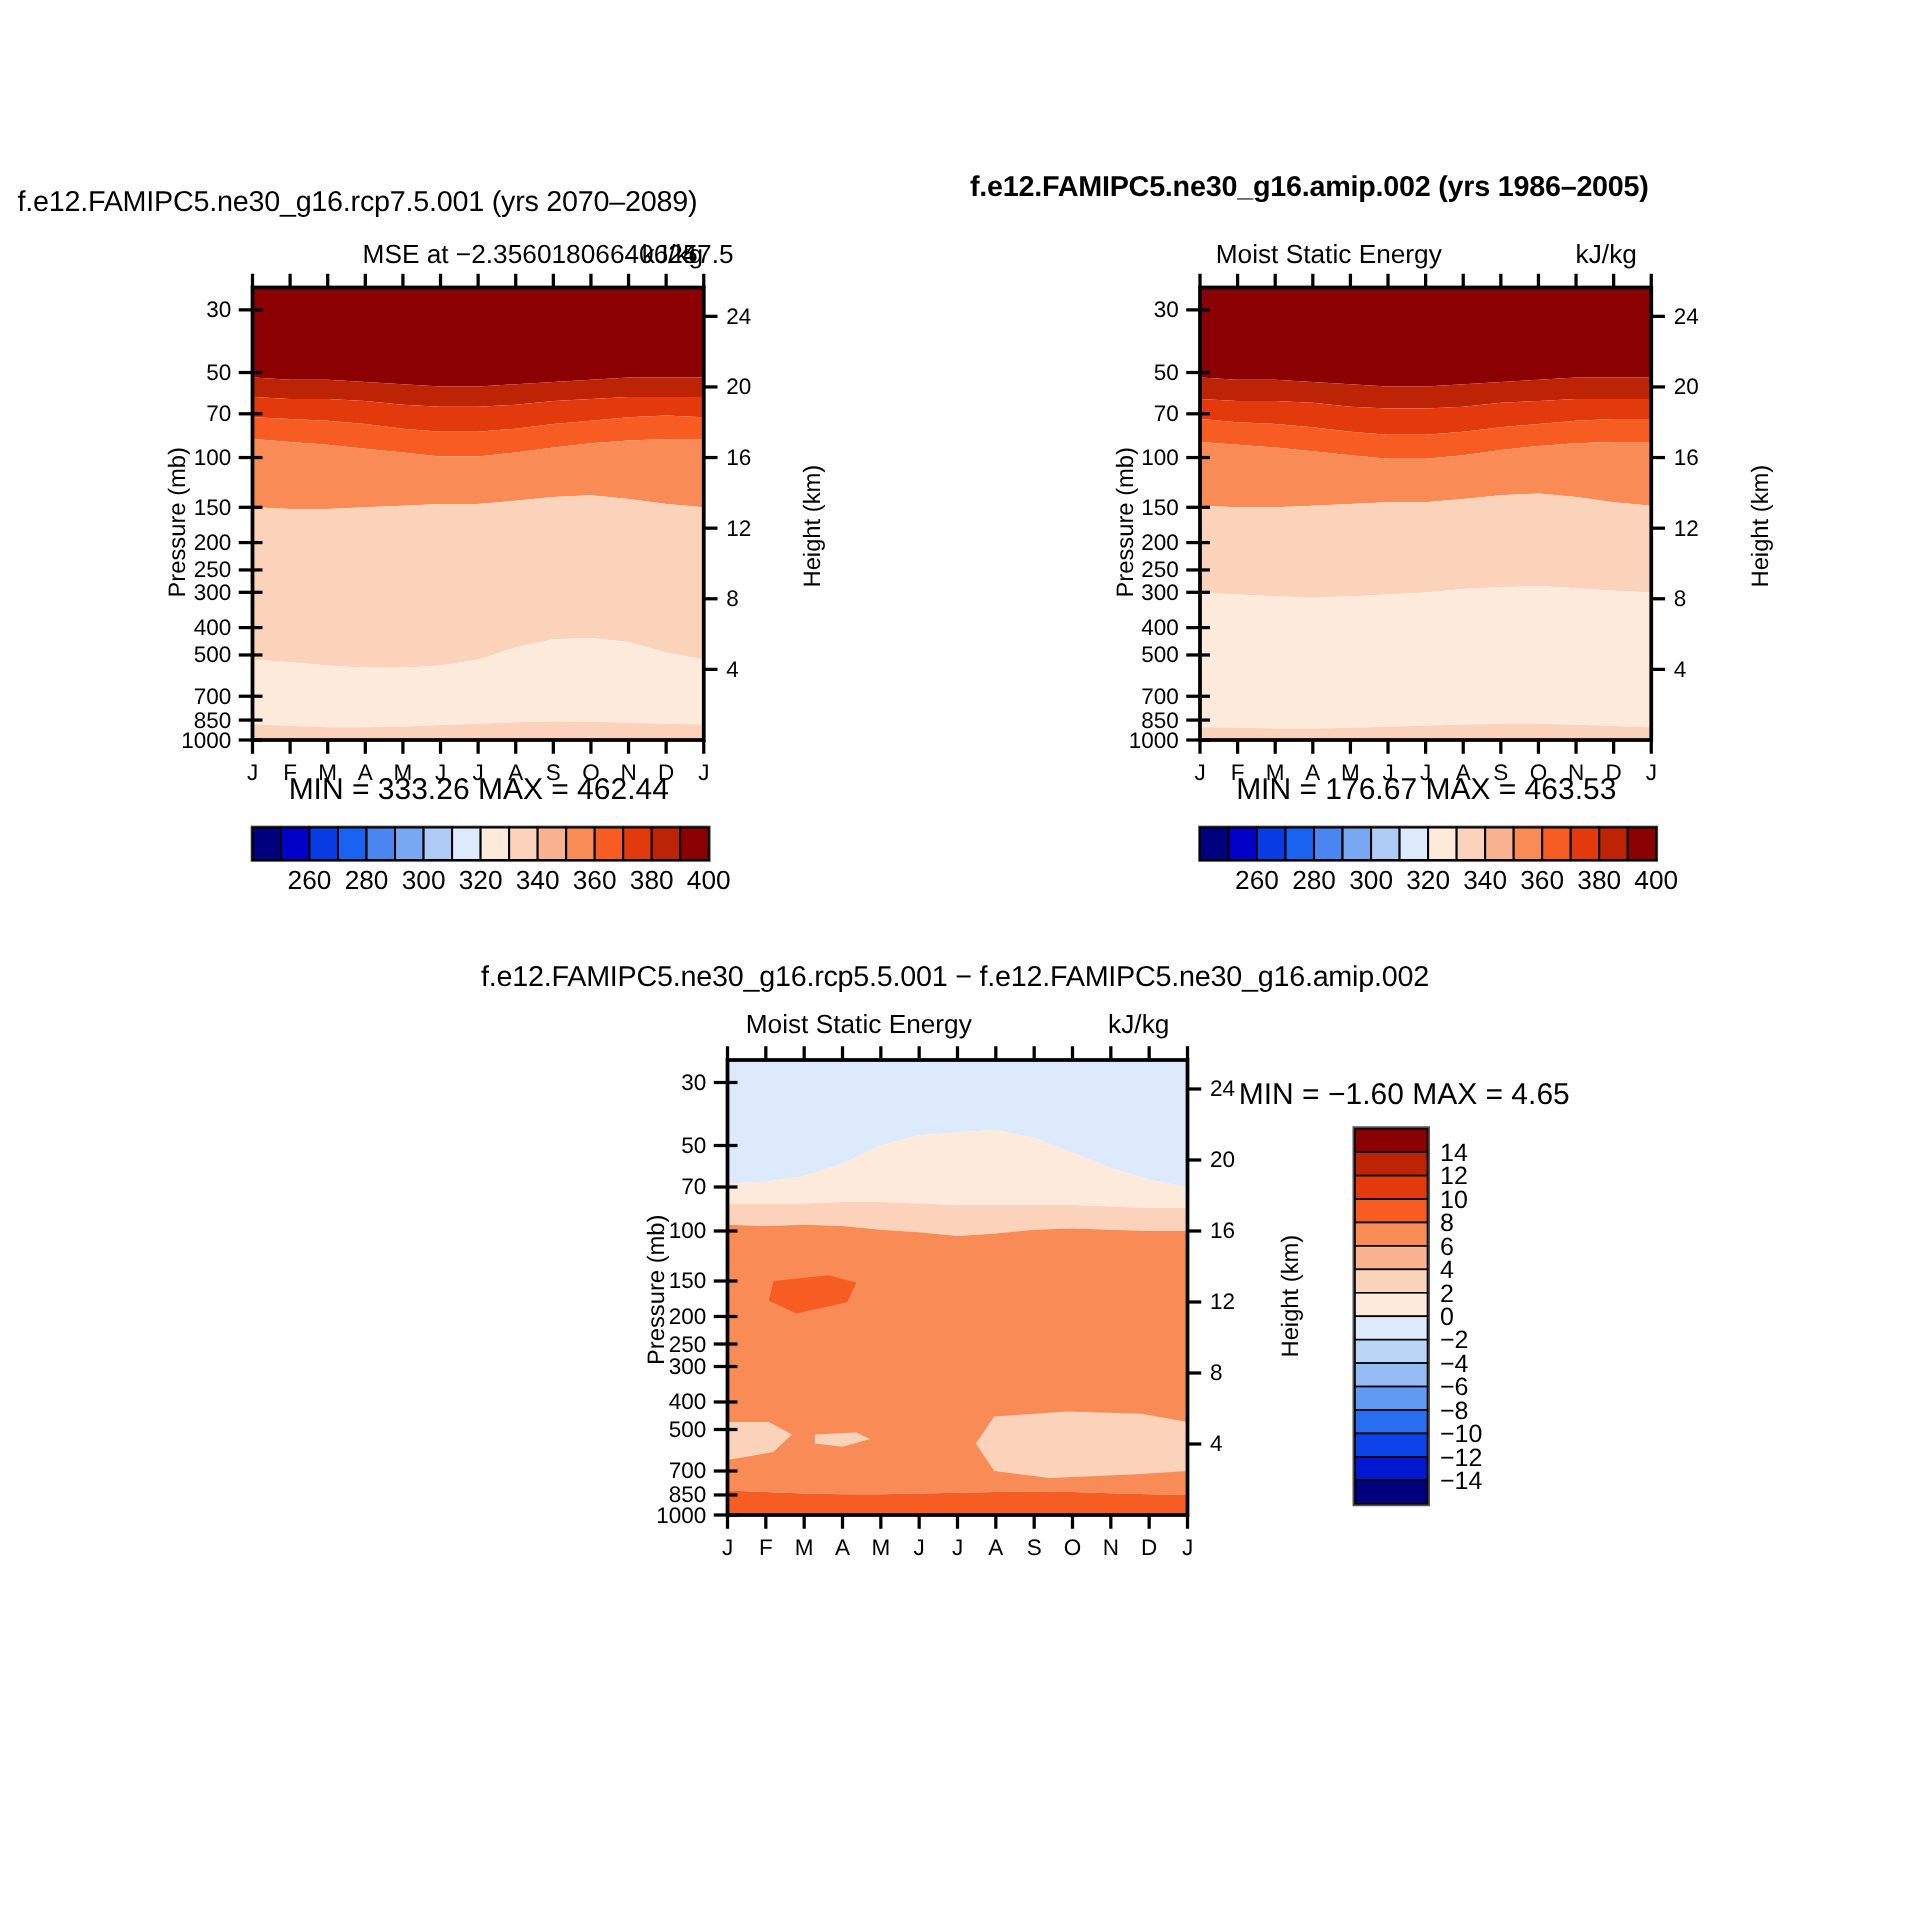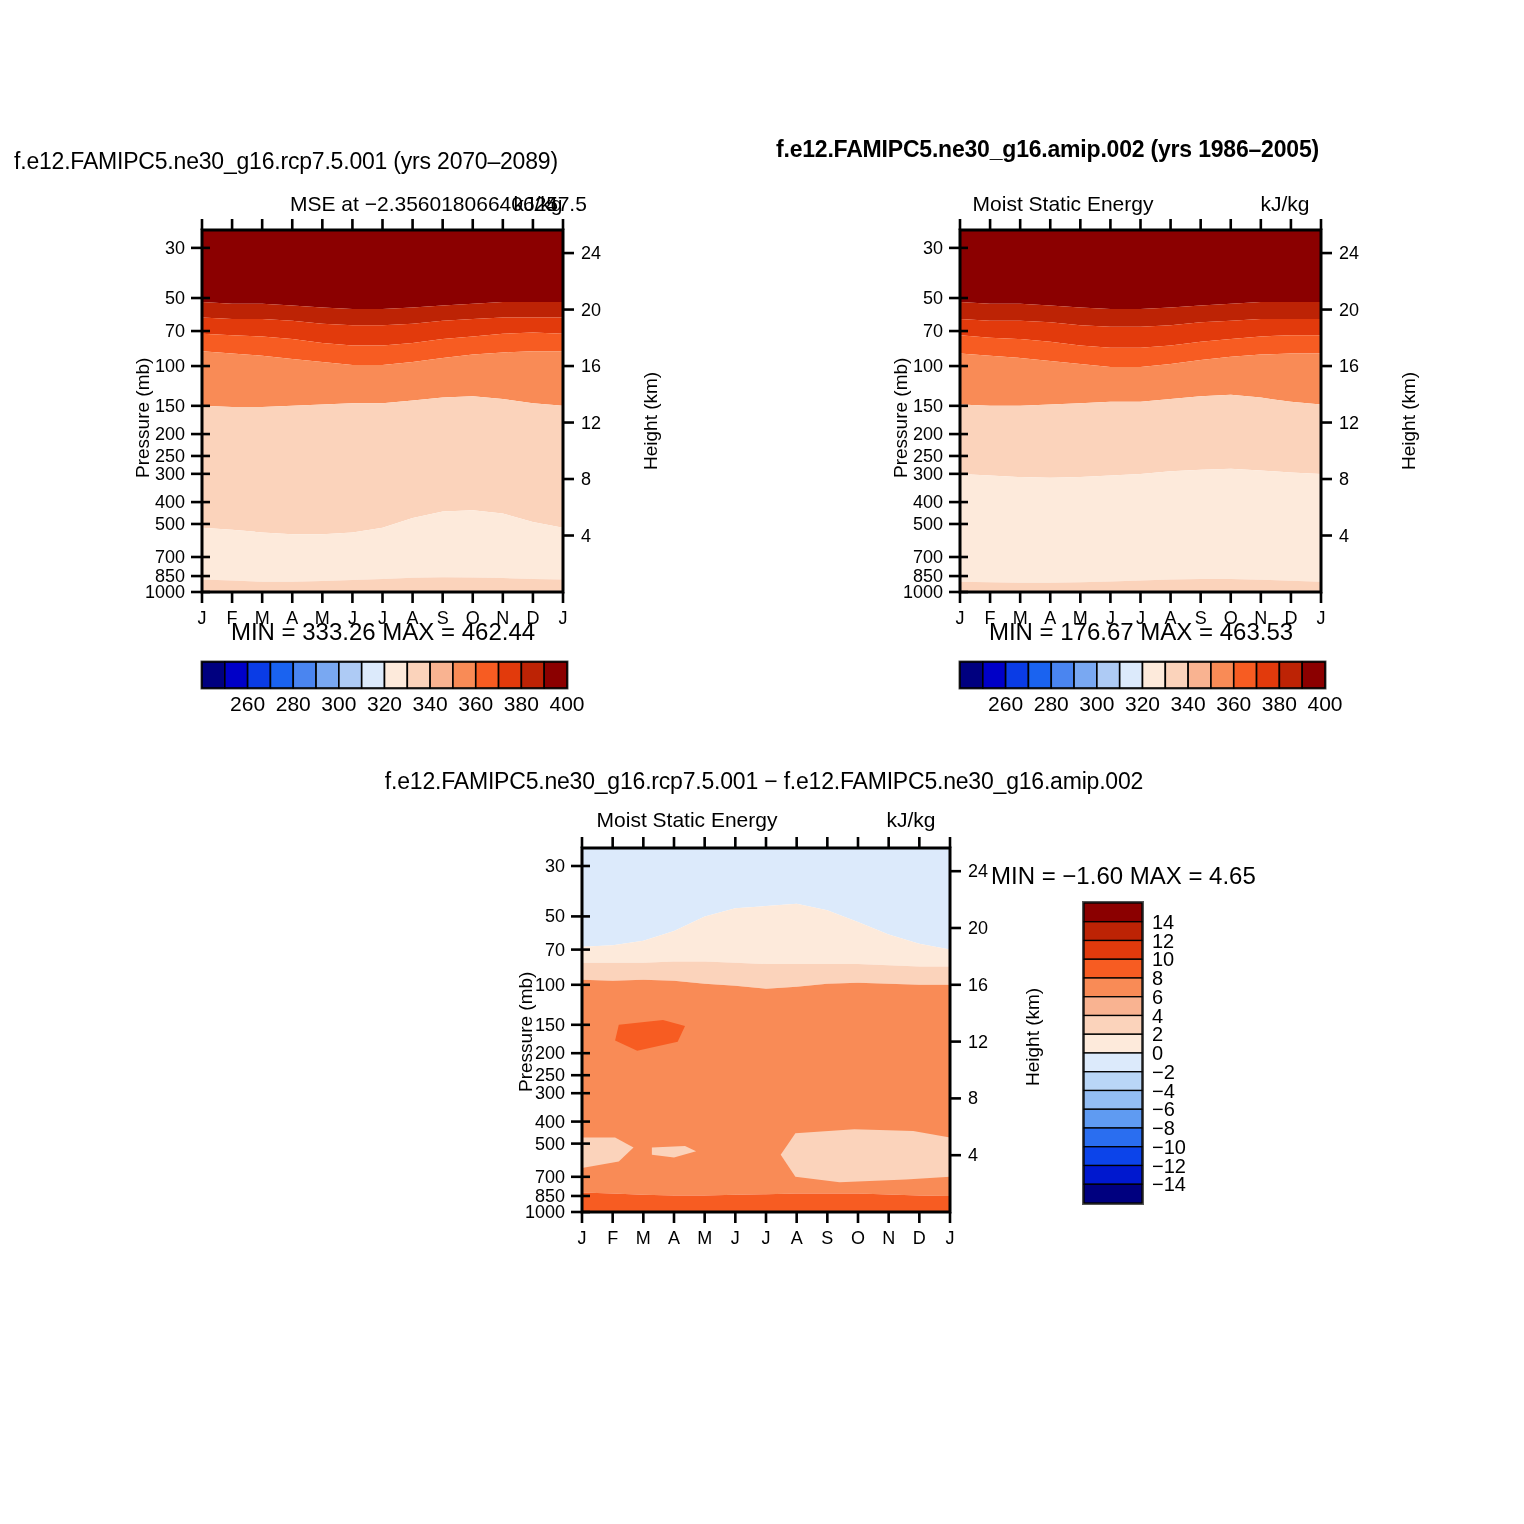--- a/index.html
+++ b/index.html
@@ -313,21 +313,21 @@
       <text x="293.25" y="711" font-size="21" text-anchor="middle" font-family="&quot;Liberation Sans&quot;,&quot;DejaVu Sans&quot;,sans-serif" fill="#000">280</text>
       <text x="338.875" y="711" font-size="21" text-anchor="middle" font-family="&quot;Liberation Sans&quot;,&quot;DejaVu Sans&quot;,sans-serif" fill="#000">300</text>
       <text x="384.5" y="711" font-size="21" text-anchor="middle" font-family="&quot;Liberation Sans&quot;,&quot;DejaVu Sans&quot;,sans-serif" fill="#000">320</text>
       <text x="430.125" y="711" font-size="21" text-anchor="middle" font-family="&quot;Liberation Sans&quot;,&quot;DejaVu Sans&quot;,sans-serif" fill="#000">340</text>
       <text x="475.75" y="711" font-size="21" text-anchor="middle" font-family="&quot;Liberation Sans&quot;,&quot;DejaVu Sans&quot;,sans-serif" fill="#000">360</text>
       <text x="521.375" y="711" font-size="21" text-anchor="middle" font-family="&quot;Liberation Sans&quot;,&quot;DejaVu Sans&quot;,sans-serif" fill="#000">380</text>
       <text x="567" y="711" font-size="21" text-anchor="middle" font-family="&quot;Liberation Sans&quot;,&quot;DejaVu Sans&quot;,sans-serif" fill="#000">400</text>
     </g>
   </svg>
 
-<div class="abs ttl ctr" style="left:764px;top:768px;">f.e12.FAMIPC5.ne30_g16.rcp7.5.001 − f.e12.FAMIPC5.ne30_g16.amip.002</div>
+<div class="abs ttl ctr" style="left:764px;top:768px;">f.e12.FAMIPC5.ne30_g16.rcp5.5.001 − f.e12.FAMIPC5.ne30_g16.amip.002</div>
 <div class="abs sub ctr" style="left:687px;top:808px;">Moist Static Energy</div>
 <div class="abs sub ctr" style="left:911px;top:808px;">kJ/kg</div>
 
 <div class="abs axlab vrt" style="left:515px;top:1092px;transform:rotate(-90deg);">Pressure (mb)</div>
 <div class="abs axlab vrt" style="left:1022px;top:1086px;transform:rotate(-90deg);">Height (km)</div>
 <div class="abs minmax" style="left:991px;top:862px;">MIN =  −1.60 MAX =   4.65</div>
 
 <svg class="abs" style="left:380px;top:760px;" width="860" height="520">
     <defs>
       <clipPath id="clipB">

